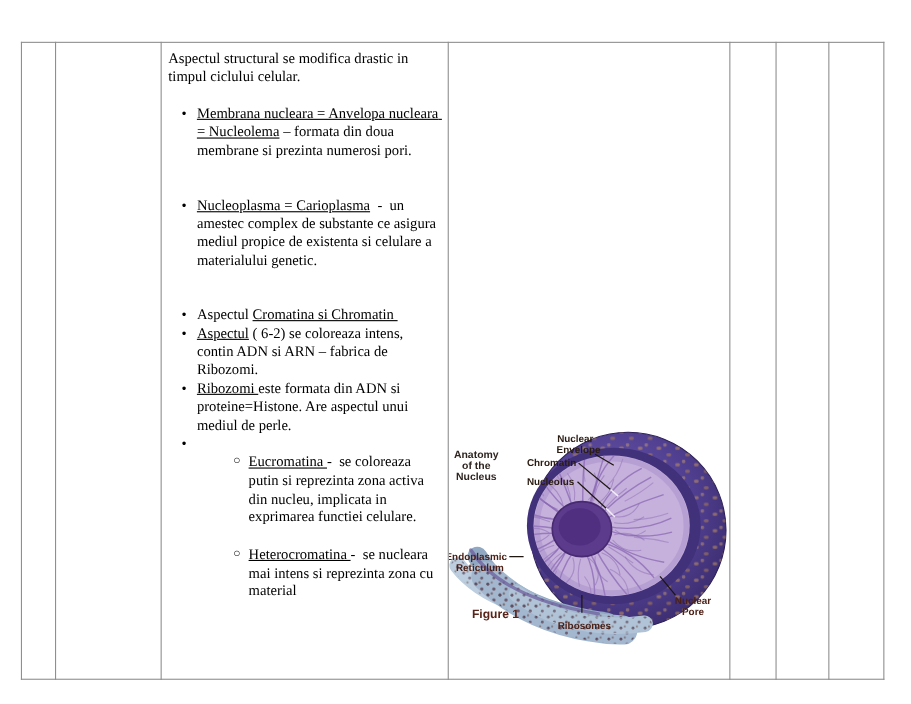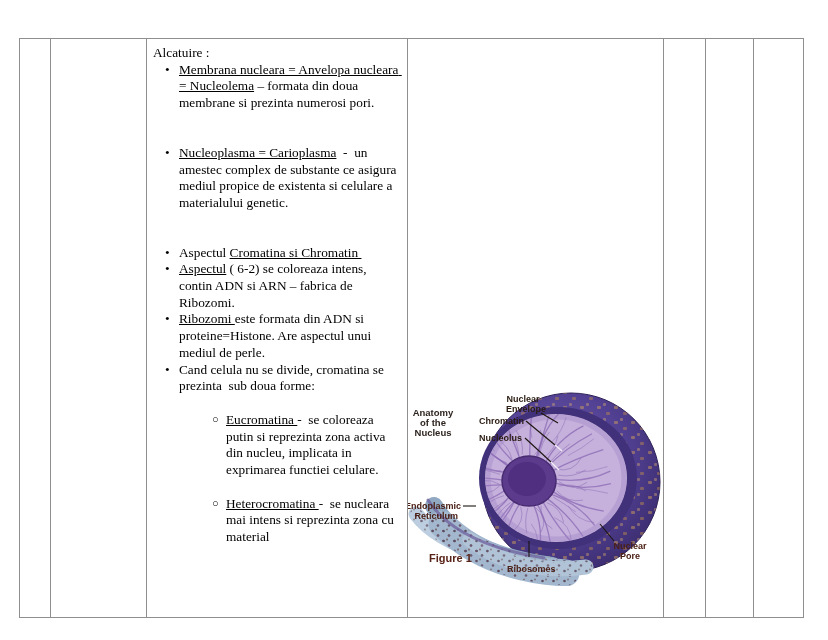--- a/index.html
+++ b/index.html
@@ -41,28 +41,28 @@
   <div class="gridline vline" style="left:19px"></div>
   <div class="gridline vline" style="left:50px"></div>
   <div class="gridline vline" style="left:146px"></div>
   <div class="gridline vline" style="left:407px"></div>
   <div class="gridline vline" style="left:663px"></div>
   <div class="gridline vline" style="left:705px"></div>
   <div class="gridline vline" style="left:753px"></div>
   <div class="gridline vline" style="left:803px"></div>
 
   <div id="notes-cell" class="cell">
-    <p>Alcatuire :</p>
+    <p class="sp1">Aspectul structural se modifica drastic in timpul ciclului celular.</p>
     <ul>
       <li class="l1 gap2"><span class="marker">•</span><span class="bu">Membrana nucleara = Anvelopa nucleara = Nucleolema</span><span> – formata din doua membrane si prezinta numerosi pori.</span></li>
       <li class="l1 gap2"><span class="marker">•</span><span class="bu">Nucleoplasma = Carioplasma</span><span>  -  un amestec complex de substante ce asigura mediul propice de existenta si celulare a materialului genetic.</span></li>
       <li class="l1"><span class="marker">•</span><span>Aspectul </span><span class="bu">Cromatina si Chromatin </span><span></span></li>
       <li class="l1"><span class="marker">•</span><span class="bu">Aspectul</span><span> ( 6-2) se coloreaza intens, contin ADN si ARN – fabrica de Ribozomi.</span></li>
       <li class="l1"><span class="marker">•</span><span class="bu">Ribozomi </span><span>este formata din ADN si proteine=Histone. Are aspectul unui mediul de perle.</span></li>
-      <li class="l1 gap1"><span class="marker">•</span><span>Cand celula nu se divide, cromatina se prezinta  sub doua forme:</span></li>
+      <li class="l1 gap1"><span class="marker">•</span></li>
       <li class="l2 gap1"><span class="marker">○</span><span class="bu">Eucromatina </span><span>-  se coloreaza putin si reprezinta zona activa din nucleu, implicata in exprimarea functiei celulare.</span></li>
       <li class="l2"><span class="marker">○</span><span class="bu">Heterocromatina </span><span>-  se nucleara mai intens si reprezinta zona cu material</span></li>
     </ul>
   </div>
 
   <div id="figure-cell" class="cell">
     <svg id="nucleus-svg" width="255" height="198" viewBox="0 0 255 198">
       <defs>
         <radialGradient id="sphereGrad" cx="42%" cy="38%" r="72%">
           <stop offset="0%" stop-color="#6e5caa"></stop>

